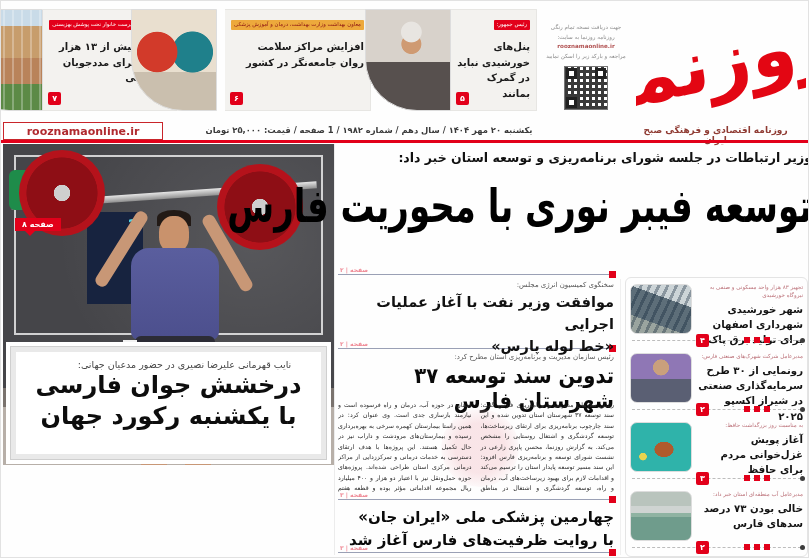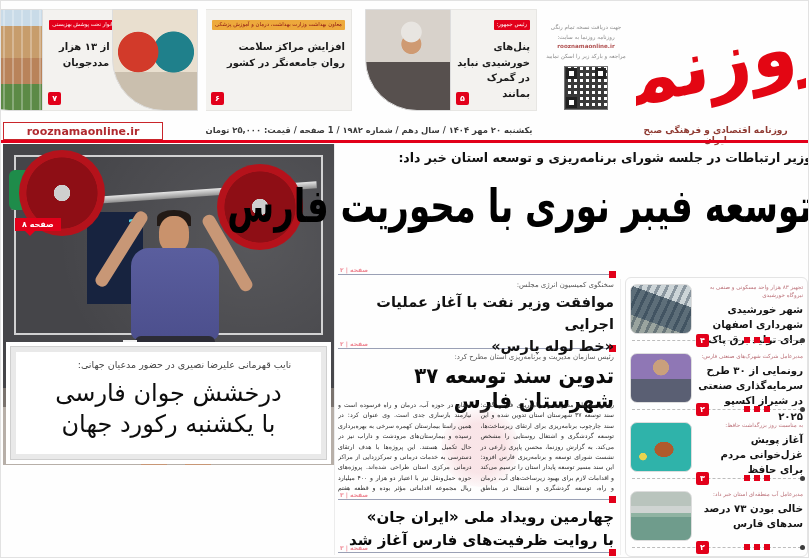--- a/index.html
+++ b/index.html
@@ -13,21 +13,21 @@
   .qr-note .site{color:#b05050;direction:ltr;display:block;font-weight:bold;}
   .qr{position:relative;width:42px;height:42px;margin:5px auto 0;background:
       repeating-linear-gradient(0deg,#3a3a3a 0 3px,transparent 3px 6px),
       repeating-linear-gradient(90deg,#3a3a3a 0 3px,#fff 3px 6px);
       border:1px solid #777;}
   .qr i{position:absolute;width:11px;height:11px;background:#fff;border:3px solid #222;box-sizing:border-box;}
   .qr i.a{top:1px;left:1px}.qr i.b{top:1px;right:1px}.qr i.c{bottom:1px;left:1px}
 
   
   .topbox{position:absolute;top:8px;height:102px;width:172px;display:flex;flex-direction:row;}
-  .tb-a{left:4px;} .tb-b{left:179px;gap:8px;} .tb-c{left:364px;}
+  .tb-a{left:4px;} .tb-b{left:198px;gap:8px;} .tb-c{left:364px;}
   .topbox-text{flex:1;background:#f3f2ef;padding:5px 6px 4px;position:relative;border:1px solid #e7e6e3;border-left:none;}
   .kicker-bar{display:inline-block;font-size:5.4px;color:#fff;background:#e2001a;padding:1px 3px;border-radius:1px;line-height:1.4;max-width:100%;white-space:nowrap;overflow:hidden;}
   .kicker-bar.yellow{background:#eda93c;color:#8c1313;}
   .topbox-title{font-size:10px;font-weight:bold;color:#1a1a1a;margin-top:5px;line-height:1.55;}
   .pagebox{position:absolute;bottom:5px;left:5px;width:13px;height:13px;background:#e2001a;color:#fff;font-size:8px;font-weight:bold;display:flex;align-items:center;justify-content:center;border-radius:2px;}
   .topbox-img{width:86px;height:102px;flex:none;border-radius:0 0 0 52px;border:1px solid #ddd;box-sizing:border-box;}
   .img-housing{background:
      repeating-linear-gradient(90deg,rgba(255,255,255,.28) 0 2px,transparent 2px 9px),
      linear-gradient(180deg,#c9dbe8 0 16%,#c79d6c 16% 48%,#b9835a 48% 74%,#5c8a46 74% 100%);}
   .img-heads{background:
@@ -66,21 +66,21 @@
   .torso{position:absolute;left:128px;top:104px;width:88px;height:92px;background:linear-gradient(180deg,#5a5e9e,#4c4f8d);border-radius:18px 18px 8px 8px;}
   .shorts{position:absolute;left:132px;top:192px;width:80px;height:62px;background:#2c2c36;border-radius:6px 6px 14px 14px;}
   .tag{position:absolute;left:120px;top:196px;width:14px;height:20px;background:#f2f2f2;}
   .leg{position:absolute;width:26px;height:86px;background:#c89776;border-radius:8px;}
   .leg.ll{left:138px;top:250px;} .leg.lr{left:182px;top:250px;}
   .page8-badge{position:absolute;left:12px;top:74px;background:#e2001a;color:#fff;font-size:8px;font-weight:bold;padding:2px 7px;}
   .page8-badge:after{content:"";position:absolute;left:10px;top:100%;border:5px solid transparent;border-top-color:#e2001a;}
 
   .announce{position:absolute;left:7px;right:7px;bottom:5px;height:114px;background:#fff;border:1px solid #cfcfcf;outline:4px solid #fff;box-shadow:0 0 0 5px #e9e9e9 inset;text-align:center;padding-top:12px;box-sizing:border-box;}
   .announce-kicker{font-size:9.5px;color:#444;padding-left:32px;}
-  .announce-title{font-size:24px;font-weight:400;color:#0d0d0d;line-height:1.3;margin-top:8px;}
+  .announce-title{font-size:24px;font-weight:700;color:#0d0d0d;line-height:1.3;margin-top:0;}
 
   
   .lead{position:absolute;left:335px;top:149px;width:476px;text-align:right;}
   .lead-kicker{font-size:12.5px;font-weight:bold;color:#111;}
   .lead-title{font-size:34px;font-weight:900;color:#000;white-space:nowrap;transform:scaleY(1.35);transform-origin:top center;margin-top:14px;letter-spacing:-1px;}
 
   
   .cdiv{position:absolute;left:337px;width:276px;height:1px;background:#9aa0b5;}
   .cdiv .cap{position:absolute;right:-2px;top:-3px;width:7px;height:7px;background:#e2001a;}
   .cdiv .pbadge{position:absolute;left:2px;top:-8px;font-size:6px;color:#ef8a96;font-weight:bold;}
@@ -248,21 +248,21 @@
     <div class="st-title">تدوین سند توسعه ۳۷ شهرستان فارس</div>
   </div>
   <div class="watermark"></div>
   <div class="bodycols">
     <div class="col">رئیس سازمان مدیریت و برنامه‌ریزی فارس گفت: سند توسعه ۳۷ شهرستان استان تدوین شده و این سند چارچوب برنامه‌ریزی برای ارتقای زیرساخت‌ها، توسعه گردشگری و اشتغال روستایی را مشخص می‌کند. به گزارش روزنما، محسن پاپری زارعی در نشست شورای توسعه و برنامه‌ریزی فارس افزود: این سند مسیر توسعه پایدار استان را ترسیم می‌کند و اقدامات لازم برای بهبود زیرساخت‌های آب، درمان و راه، توسعه گردشگری و اشتغال در مناطق روستایی را در بر می‌گیرد. تدوین این سند با هدف تمرکز بر نیازهای واقعی شهرستان‌ها و اولویت‌بندی پروژه‌ها و تخصیص هدفمند منابع مجاز انجام شده است.</div>
     <div class="col">استان در حوزه آب، درمان و راه فرسوده است و نیازمند بازسازی جدی است. وی عنوان کرد: در همین راستا بیمارستان کهمره سرخی به بهره‌برداری رسیده و بیمارستان‌های مرودشت و داراب نیز در حال تکمیل هستند. این پروژه‌ها با هدف ارتقای دسترسی به خدمات درمانی و تمرکززدایی از مراکز درمانی مرکزی استان طراحی شده‌اند. پروژه‌های حوزه حمل‌ونقل نیز با اعتبار دو هزار و ۴۰۰ میلیارد ریال مجموعه اقداماتی مؤثر بوده و قطعه هفتم آزادراه شیراز - اصفهان نیز افتتاح شده است و اتصال فارس به شبکه حمل‌ونقل ملی و تسهیل جابه‌جایی را در پی دارد.</div>
   </div>
 
   <div class="story st-iranjan">
     <div class="st-title">
-      <span>چهارمین رویداد ملی «ایران جان»</span><br>
+      <span>چهارمین پزشکی ملی «ایران جان»</span><br>
       <span>با روایت ظرفیت‌های فارس آغاز شد</span>
     </div>
   </div>
 
   <div class="rail">
 
     <div class="rail-item">
       <div class="rail-text">
         <div class="rail-kicker">تجهیز ۸۳ هزار واحد مسکونی و صنفی به نیروگاه خورشیدی</div>
         <div class="rail-title">شهر خورشیدی شهرداری اصفهان برای تولید برق پاک</div>

